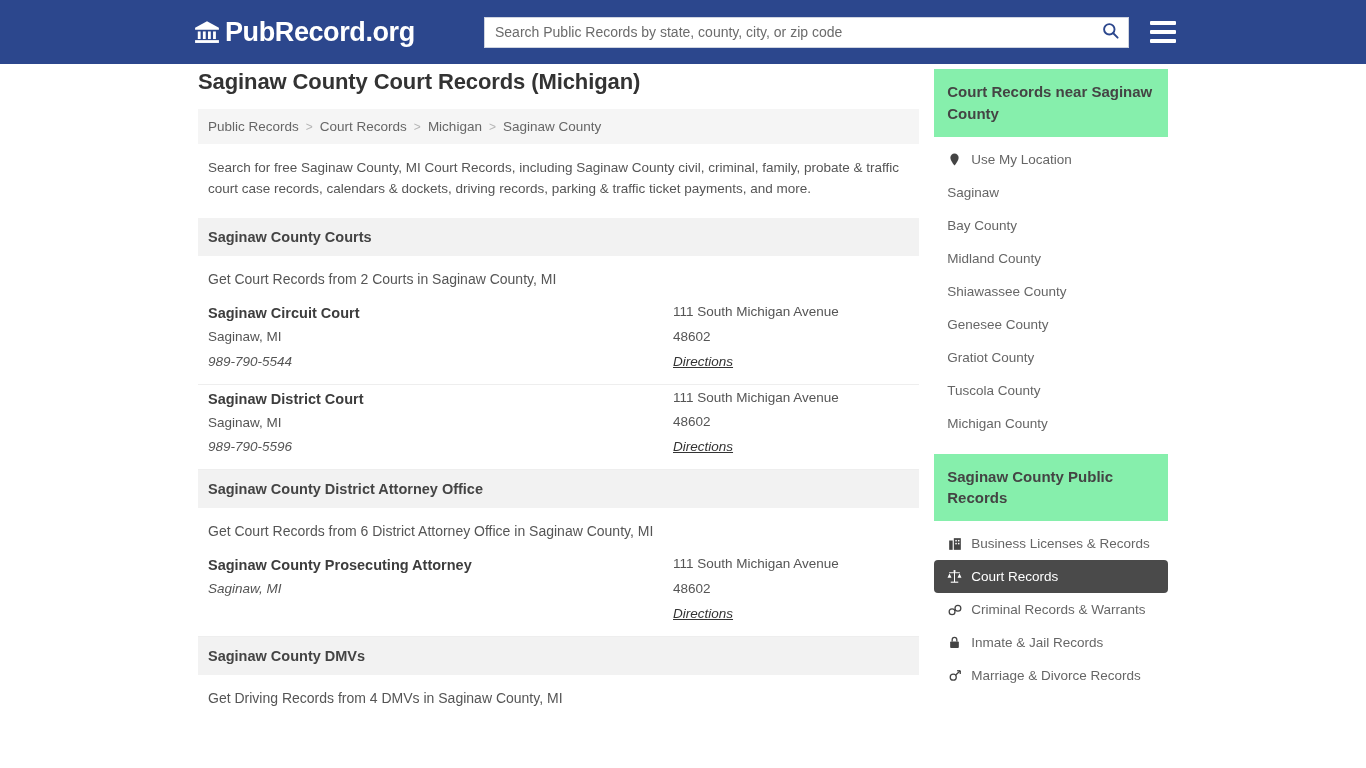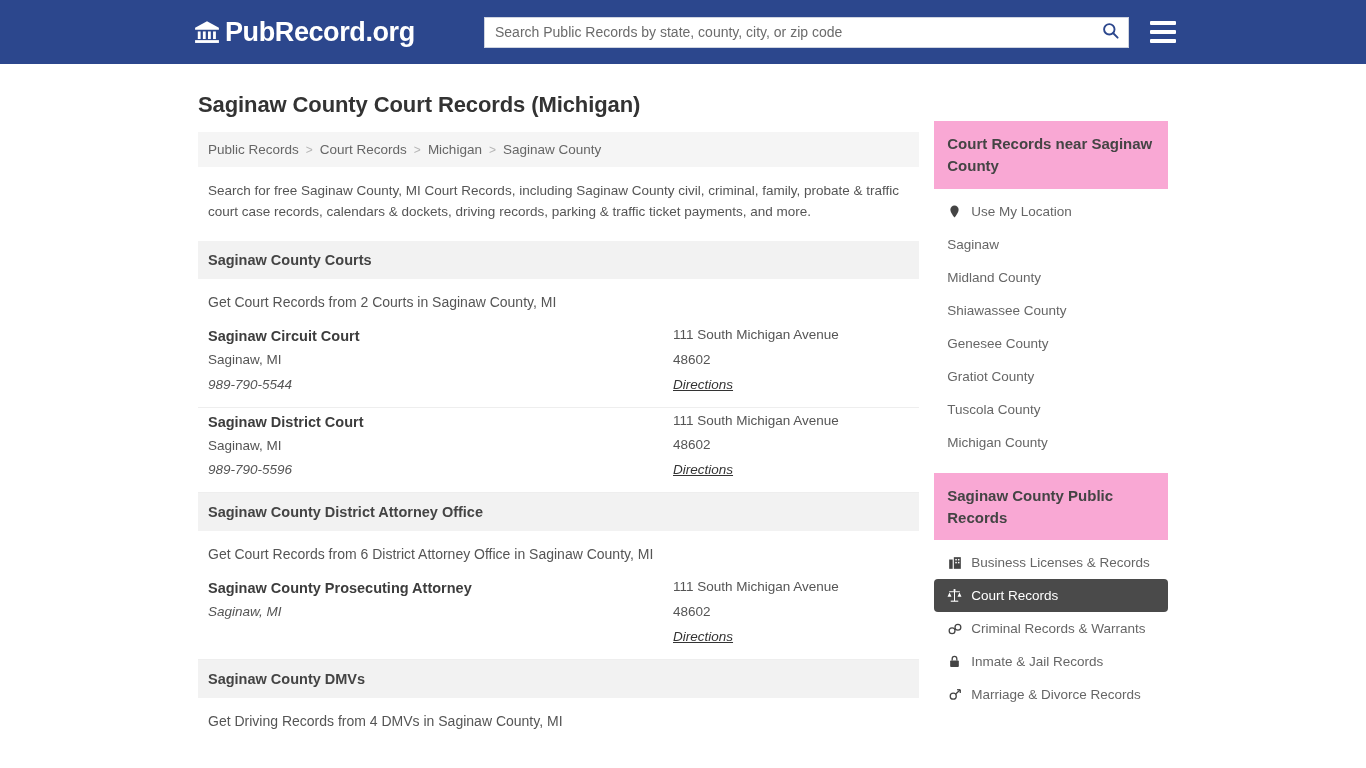--- a/index.html
+++ b/index.html
@@ -83,24 +83,23 @@
   }
 
   
   .page {
     position: relative;
     width: 1366px;
   }
   .container {
     width: 970px;
     margin: 0 auto;
-    padding-top: 28px;
+    padding-top: 5px;
     display: flex;
     gap: 15px;
-    align-items: center;
   }
   .main-col { width: 725px; }
   .side-col { width: 235px; }
 
   h1.page-title {
     font-size: 22px;
     color: #333333;
     font-weight: bold;
     margin-bottom: 14px;
     letter-spacing: -0.1px;
@@ -174,21 +173,21 @@
   .listing-line:last-child { margin-bottom: 0; font-style: italic; }
   .directions-link {
     font-size: 13.5px;
     color: #333333;
     text-decoration: underline;
     cursor: pointer;
   }
 
   
   .side-panel-header {
-    background: #f9a8d4;
+    background: #86efac;
     padding: 12px 13px;
     font-size: 15px;
     font-weight: bold;
     color: #444444;
     line-height: 1.45;
   }
   .side-list { padding-top: 6px; }
   .side-item {
     display: flex;
     align-items: center;
@@ -335,20 +334,23 @@
             <svg viewBox="0 0 24 24" width="13" height="15" fill="#444444">
               <path d="M12 1C7.8 1 4.4 4.4 4.4 8.6C4.4 14.3 12 23 12 23S19.6 14.3 19.6 8.6C19.6 4.4 16.2 1 12 1Z"></path>
             </svg>
           </span>
           <span>Use My Location</span>
         </a>
         <a class="side-item" href="#">
           <span>Saginaw</span>
         </a>
         <a class="side-item" href="#">
+          <span>Bay County</span>
+        </a>
+        <a class="side-item" href="#">
           <span>Midland County</span>
         </a>
         <a class="side-item" href="#">
           <span>Shiawassee County</span>
         </a>
         <a class="side-item" href="#">
           <span>Genesee County</span>
         </a>
         <a class="side-item" href="#">
           <span>Gratiot County</span>

